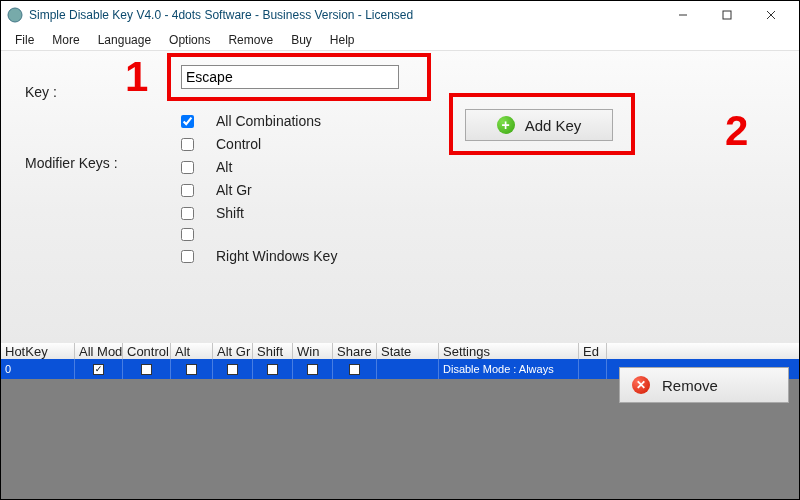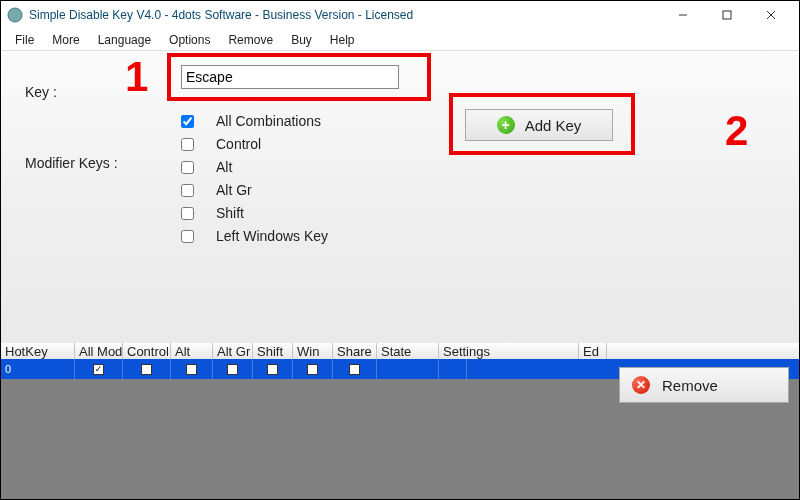--- a/index.html
+++ b/index.html
@@ -111,21 +111,24 @@
       <label class="chk">
         <input type="checkbox" style="">
         <span>Alt Gr</span>
       </label>
       <label class="chk">
         <input type="checkbox" style="">
         <span>Shift</span>
       </label>
       <label class="chk">
         <input type="checkbox" style="">
-        <span>Left Windows Key</span>
+      </label>
+      <label class="chk">
+        <input type="checkbox" style="">
+        <span>Right Windows Key</span>
       </label>
     </div>
 
   <button class="add-btn">
     <span class="add-icon">+</span>
     <span>Add Key</span>
   </button>
 
   <div class="annot-box annot-1"></div>
   <div class="annot-box annot-2"></div>
@@ -164,20 +167,21 @@
       <div class="gc c-shift">
         <span class="cell-check"></span>
       </div>
       <div class="gc c-win">
         <span class="cell-check"></span>
       </div>
       <div class="gc c-apps">
         <span class="cell-check"></span>
       </div>
       <div class="gc c-state left"></div>
+      <div class="gc c-settings left">Disable Mode : Always</div>
       <div class="gc c-ed"></div>
     </div>
 </div>
 
 <button class="remove-btn">
   <span class="remove-icon">✕</span>
   <span>Remove</span>
 </button>
 
 </body></html>

